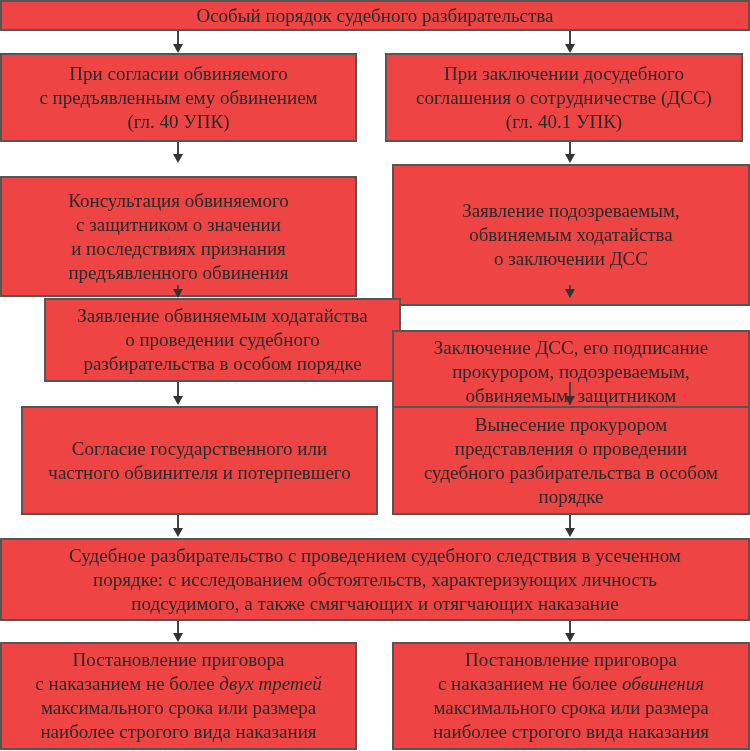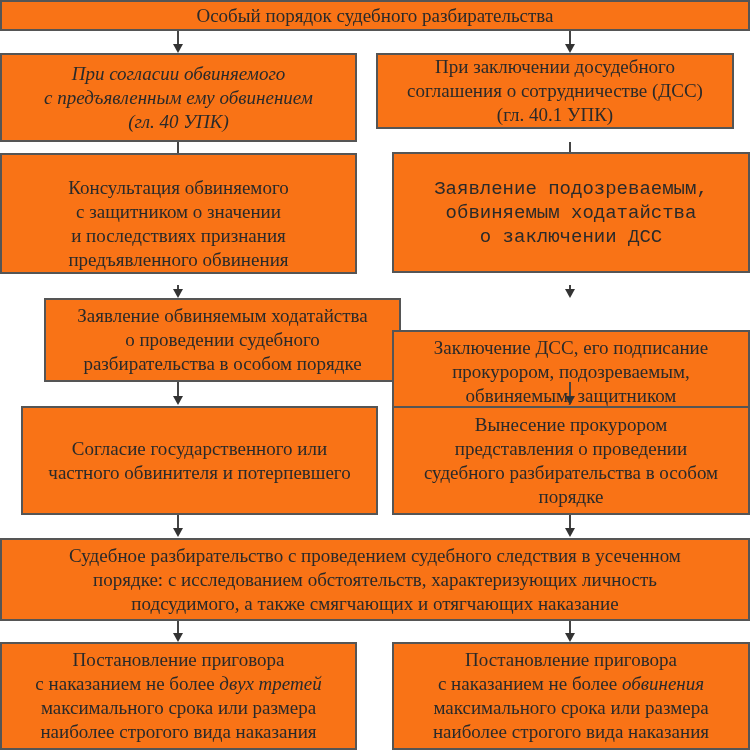--- a/index.html
+++ b/index.html
@@ -1,19 +1,19 @@
 <!DOCTYPE html>
 <html><head>
 <meta charset="utf-8">
 <style>
   html, body { margin:0; padding:0; background:#ffffff; }
   body { width:750px; height:751px; position:relative; overflow:hidden;
          font-family:"Liberation Serif","DejaVu Serif",serif; color:#2a2a2a; }
   .box { position:absolute; box-sizing:border-box; border:2px solid #555;
-         background:#f97316; display:flex; align-items:center; justify-content:center;
+         background:#ef4444; display:flex; align-items:center; justify-content:center;
          text-align:center; font-size:19px; line-height:24px; padding:0 6px; }
   .box .txt { white-space:pre-line; }
   .box i { }
   .arrow { position:absolute; width:0; }
   .arrow .shaft { position:absolute; left:-1px; top:0; width:1.5px; background:#444; }
   .arrow .head { position:absolute; left:-5px; width:0; height:0;
                  border-left:5px solid transparent; border-right:5px solid transparent;
                  border-top:9px solid #333; }
 </style>
 </head>
@@ -25,47 +25,47 @@
 
 <div class="arrow" style="left:178px;top:31px;">
     <div class="shaft" style="height:14px;"></div>
     <div class="head" style="top:13px;"></div>
   </div>
 <div class="arrow" style="left:570px;top:31px;">
     <div class="shaft" style="height:14px;"></div>
     <div class="head" style="top:13px;"></div>
   </div>
 
-<div class="box" style="left:0;top:53px;width:357px;height:89px;font-style:italic;">
+<div class="box" style="left:0;top:53px;width:357px;height:89px;">
   <span class="txt">При согласии обвиняемого
 с предъявленным ему обвинением
 (гл. 40 УПК)</span>
 </div>
-<div class="box" style="left:376px;top:53px;width:358px;height:76px;">
+<div class="box" style="left:385px;top:53px;width:358px;height:89px;">
   <span class="txt">При заключении досудебного
 соглашения  о сотрудничестве (ДСС)
 (гл. 40.1 УПК)</span>
 </div>
 
 <div class="arrow" style="left:178px;top:142px;">
     <div class="shaft" style="height:13px;"></div>
     <div class="head" style="top:12px;"></div>
   </div>
 <div class="arrow" style="left:570px;top:142px;">
     <div class="shaft" style="height:13px;"></div>
     <div class="head" style="top:12px;"></div>
   </div>
 
-<div class="box" style="left:0;top:153px;width:357px;height:121px;align-items:flex-end;">
+<div class="box" style="left:0;top:176px;width:357px;height:121px;">
   <span class="txt">Консультация обвиняемого
 с защитником  о значении
 и последствиях признания
 предъявленного обвинения</span>
 </div>
-<div class="box" style="left:392px;top:152px;width:358px;height:121px;font-family:Liberation Mono, monospace;">
+<div class="box" style="left:392px;top:164px;width:358px;height:142px;">
   <span class="txt">Заявление подозреваемым,
 обвиняемым  ходатайства
 о заключении ДСС</span>
 </div>
 
 <div class="arrow" style="left:178px;top:285px;">
     <div class="shaft" style="height:5px;"></div>
     <div class="head" style="top:4px;"></div>
   </div>
 <div class="arrow" style="left:570px;top:285px;">

